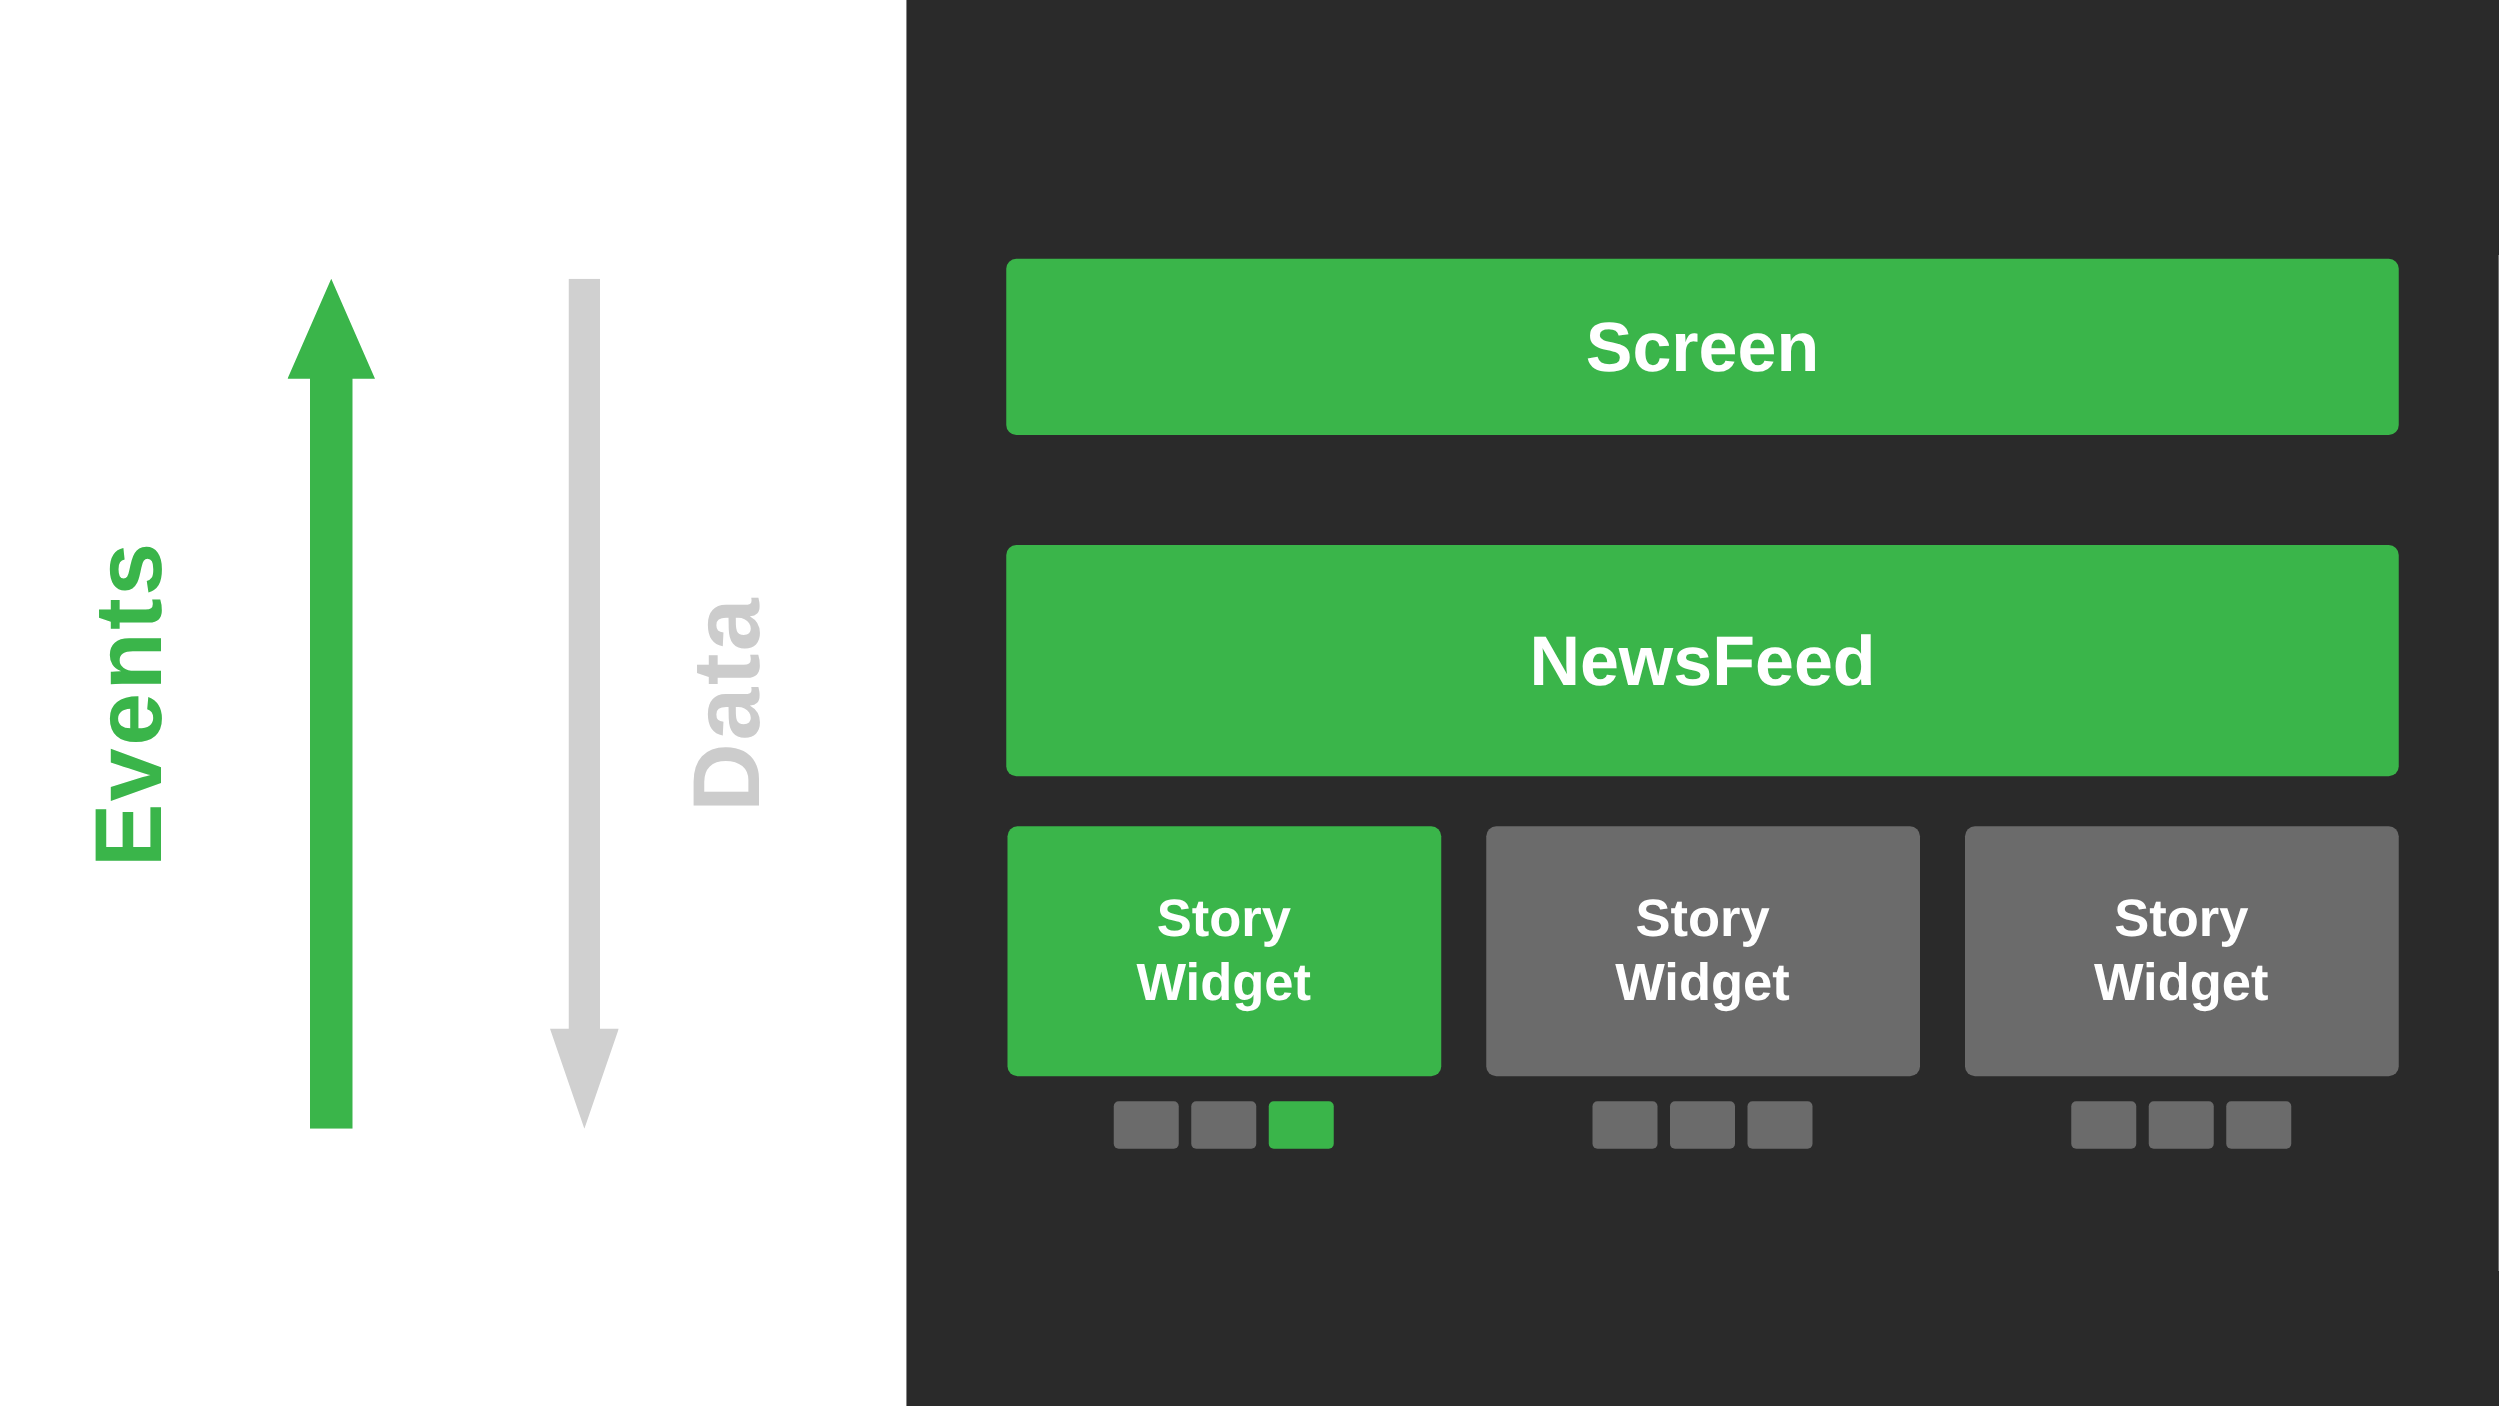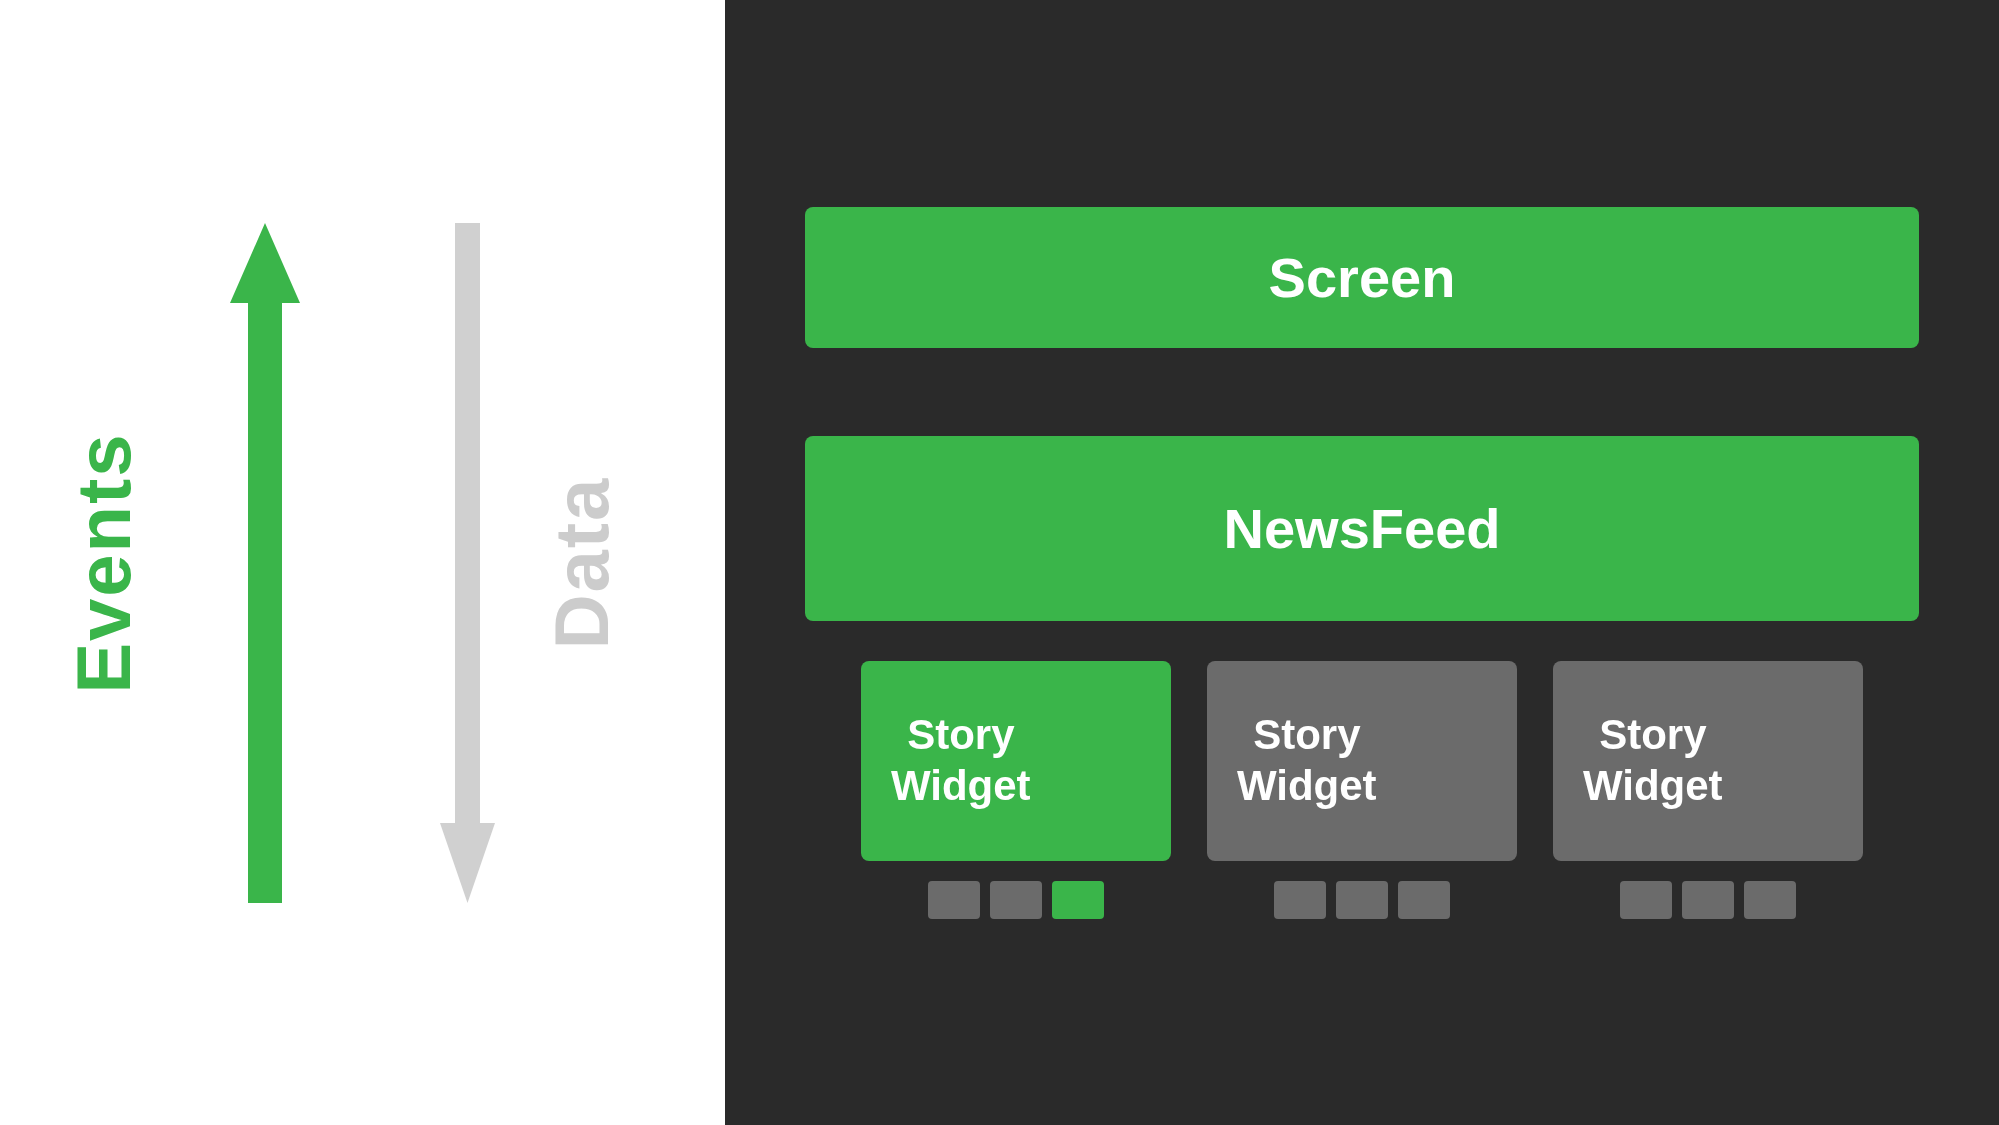--- a/index.html
+++ b/index.html
@@ -75,22 +75,22 @@
       flex-direction: column;
       align-items: center;
       gap: 20px;
     }
 
     .story-widget-block {
       border-radius: 8px;
       padding: 40px 30px;
       display: flex;
       align-items: center;
-      justify-content: flex-start;
-      width: 310px;
+      justify-content: center;
+      width: 347px;
       height: 200px;
     }
 
     .story-widget-green {
       background: #3ab54a;
     }
 
     .story-widget-gray {
       background: #6b6b6b;
     }

